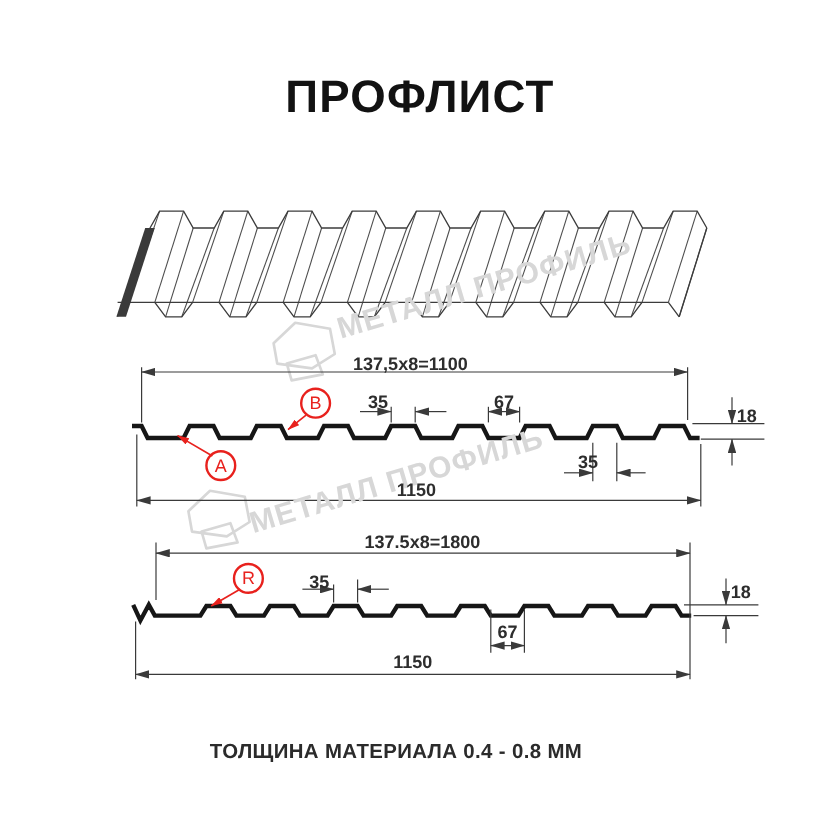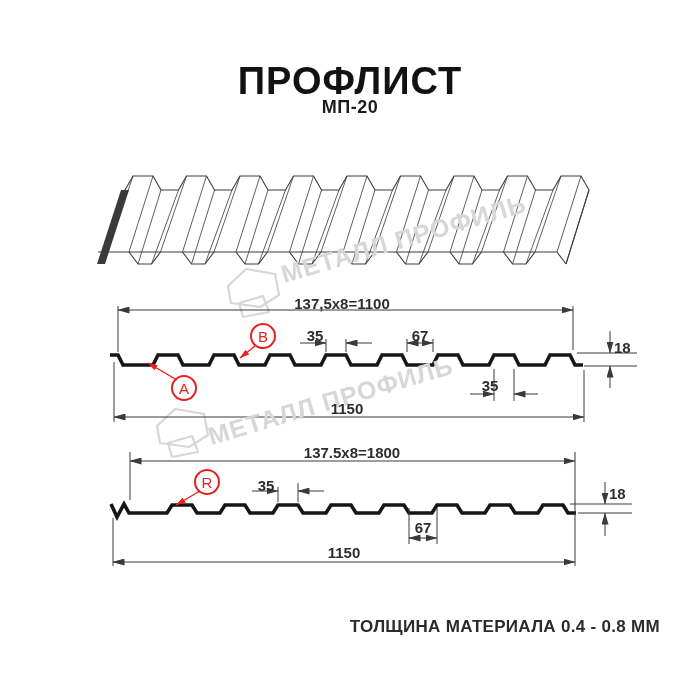--- a/index.html
+++ b/index.html
@@ -4,21 +4,21 @@
 <style>
   html,body{margin:0;padding:0;background:#fff;}
   .page{position:relative;width:700px;height:700px;background:#fff;overflow:hidden;
         font-family:"Liberation Sans",sans-serif;}
   #gfx{position:absolute;left:0;top:0;}
   .txt{position:absolute;white-space:nowrap;color:#2e2e2e;font-weight:bold;}
   .title{left:0;top:60px;width:700px;text-align:center;font-size:38px;font-weight:700;
          color:#121212;letter-spacing:1px;}
   .subtitle{left:0;top:97px;width:700px;text-align:center;font-size:18px;font-weight:700;
             color:#1c1c1c;letter-spacing:0.5px;}
-  .footer{left:0;top:617px;width:660px;text-align:right;font-size:17px;font-weight:700;
+  .footer{left:0;top:617px;width:660px;text-align:center;font-size:17px;font-weight:700;
           color:#2b2b2b;letter-spacing:0.3px;}
   .dim{font-size:15px;color:#2d2d2d;}
   .ctr{transform:translateX(-50%);}
   .wm{font-size:25px;font-weight:700;letter-spacing:1px;transform-origin:left bottom;
       transform:rotate(-16.5deg);}
   .ref{position:absolute;width:26px;height:26px;border:2px solid #e8211d;border-radius:50%;
        box-sizing:border-box;display:flex;align-items:center;justify-content:center;
        font-size:15px;line-height:1;color:#e8211d;background:transparent;}
 </style>
 </head>
@@ -129,21 +129,20 @@
         <line x1="605" y1="536" x2="605" y2="513" marker-end="url(#ma)"></line>
       </g>
       <g stroke="#e8211d" stroke-width="1.4" fill="none">
         <line x1="177" y1="380" x2="148" y2="363" marker-end="url(#mr)"></line>
         <line x1="255" y1="346" x2="240" y2="358" marker-end="url(#mr)"></line>
         <line x1="200" y1="491" x2="176" y2="505" marker-end="url(#mr)"></line>
       </g>
     </svg>
 
   <div class="txt title">ПРОФЛИСТ</div>
-  <div class="txt subtitle">МП-20</div>
 
   <div class="txt wm" id="wm1" style="left: 286px; top: 260px; color: rgb(215, 215, 215);">МЕТАЛЛ ПРОФИЛЬ</div>
   <div class="txt wm" id="wm2" style="left: 213px; top: 422px; color: rgb(215, 215, 215);">МЕТАЛЛ ПРОФИЛЬ</div>
 
   <div class="txt dim ctr" style="left:342px;top:295px;">137,5x8=1100</div>
   <div class="txt dim ctr" style="left:315px;top:327px;">35</div>
   <div class="txt dim ctr" style="left:420px;top:327px;">67</div>
   <div class="txt dim" style="left:614px;top:339px;">18</div>
   <div class="txt dim ctr" style="left:490px;top:377px;">35</div>
   <div class="txt dim ctr" style="left:347px;top:400px;">1150</div>

